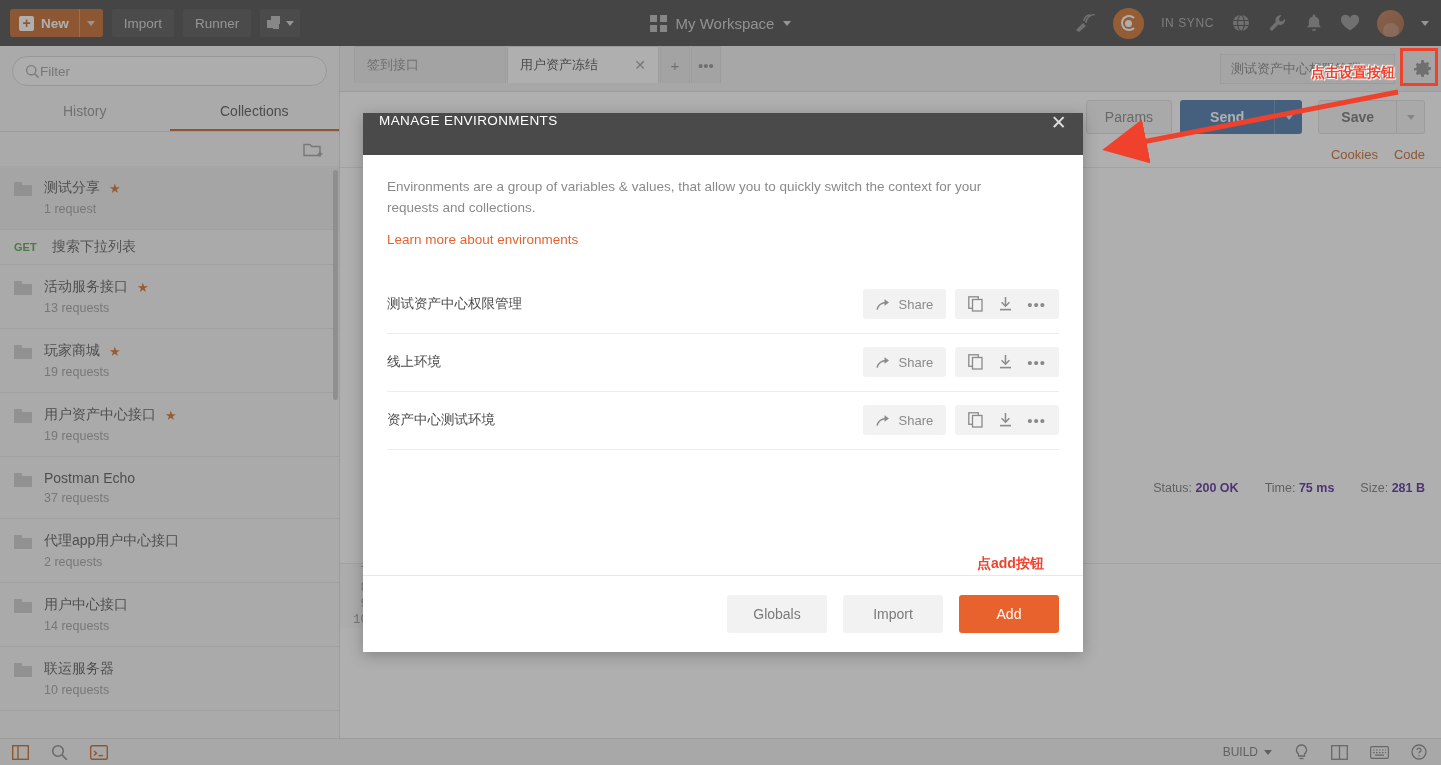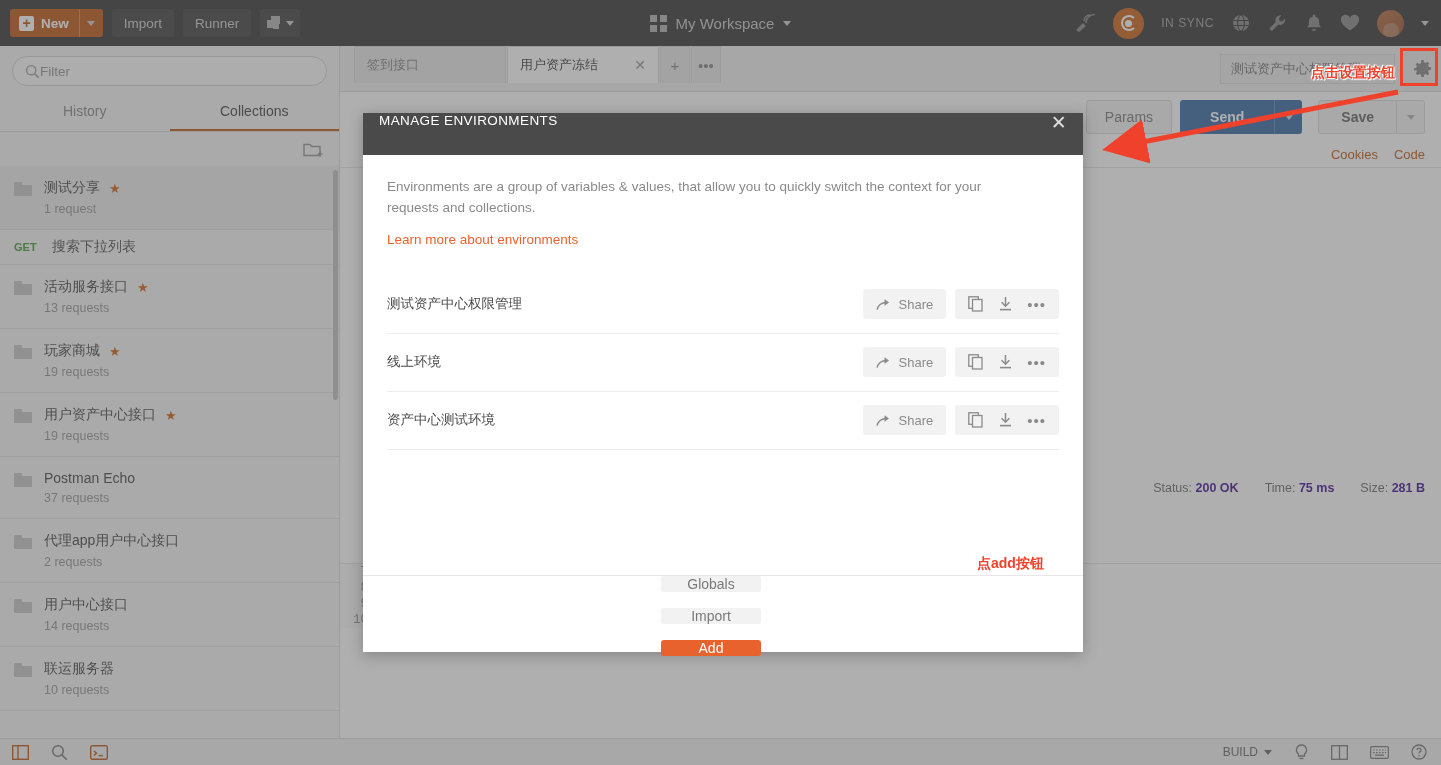--- a/index.html
+++ b/index.html
@@ -274,22 +274,22 @@
   .share-btn {
     height: 30px; padding: 0 13px; background: #f2f2f2; border-radius: 3px;
     display: flex; align-items: center; gap: 8px; color: #8a8a8a; font-size: 13px;
   }
   .ico-group {
     height: 30px; background: #f2f2f2; border-radius: 3px;
     display: flex; align-items: center; gap: 14px; padding: 0 13px;
   }
   .modal-foot {
     height: 77px; border-top: 1px solid #e8e8e8;
-    display: flex; align-items: center; justify-content: space-between;
-    gap: 16px; padding-right: 24px; flex-direction: column;
+    display: flex; align-items: center; justify-content: flex-end;
+    gap: 16px; padding-right: 24px;
   }
   .mf-btn {
     height: 38px; min-width: 100px; padding: 0 22px; border-radius: 3px;
     display: flex; align-items: center; justify-content: center;
     font-size: 14px; background: #f2f2f2; color: #7a7a7a;
   }
   .mf-btn.primary { background: #e8622d; color: #fff; }
 
   svg { display: block; }
 </style>

